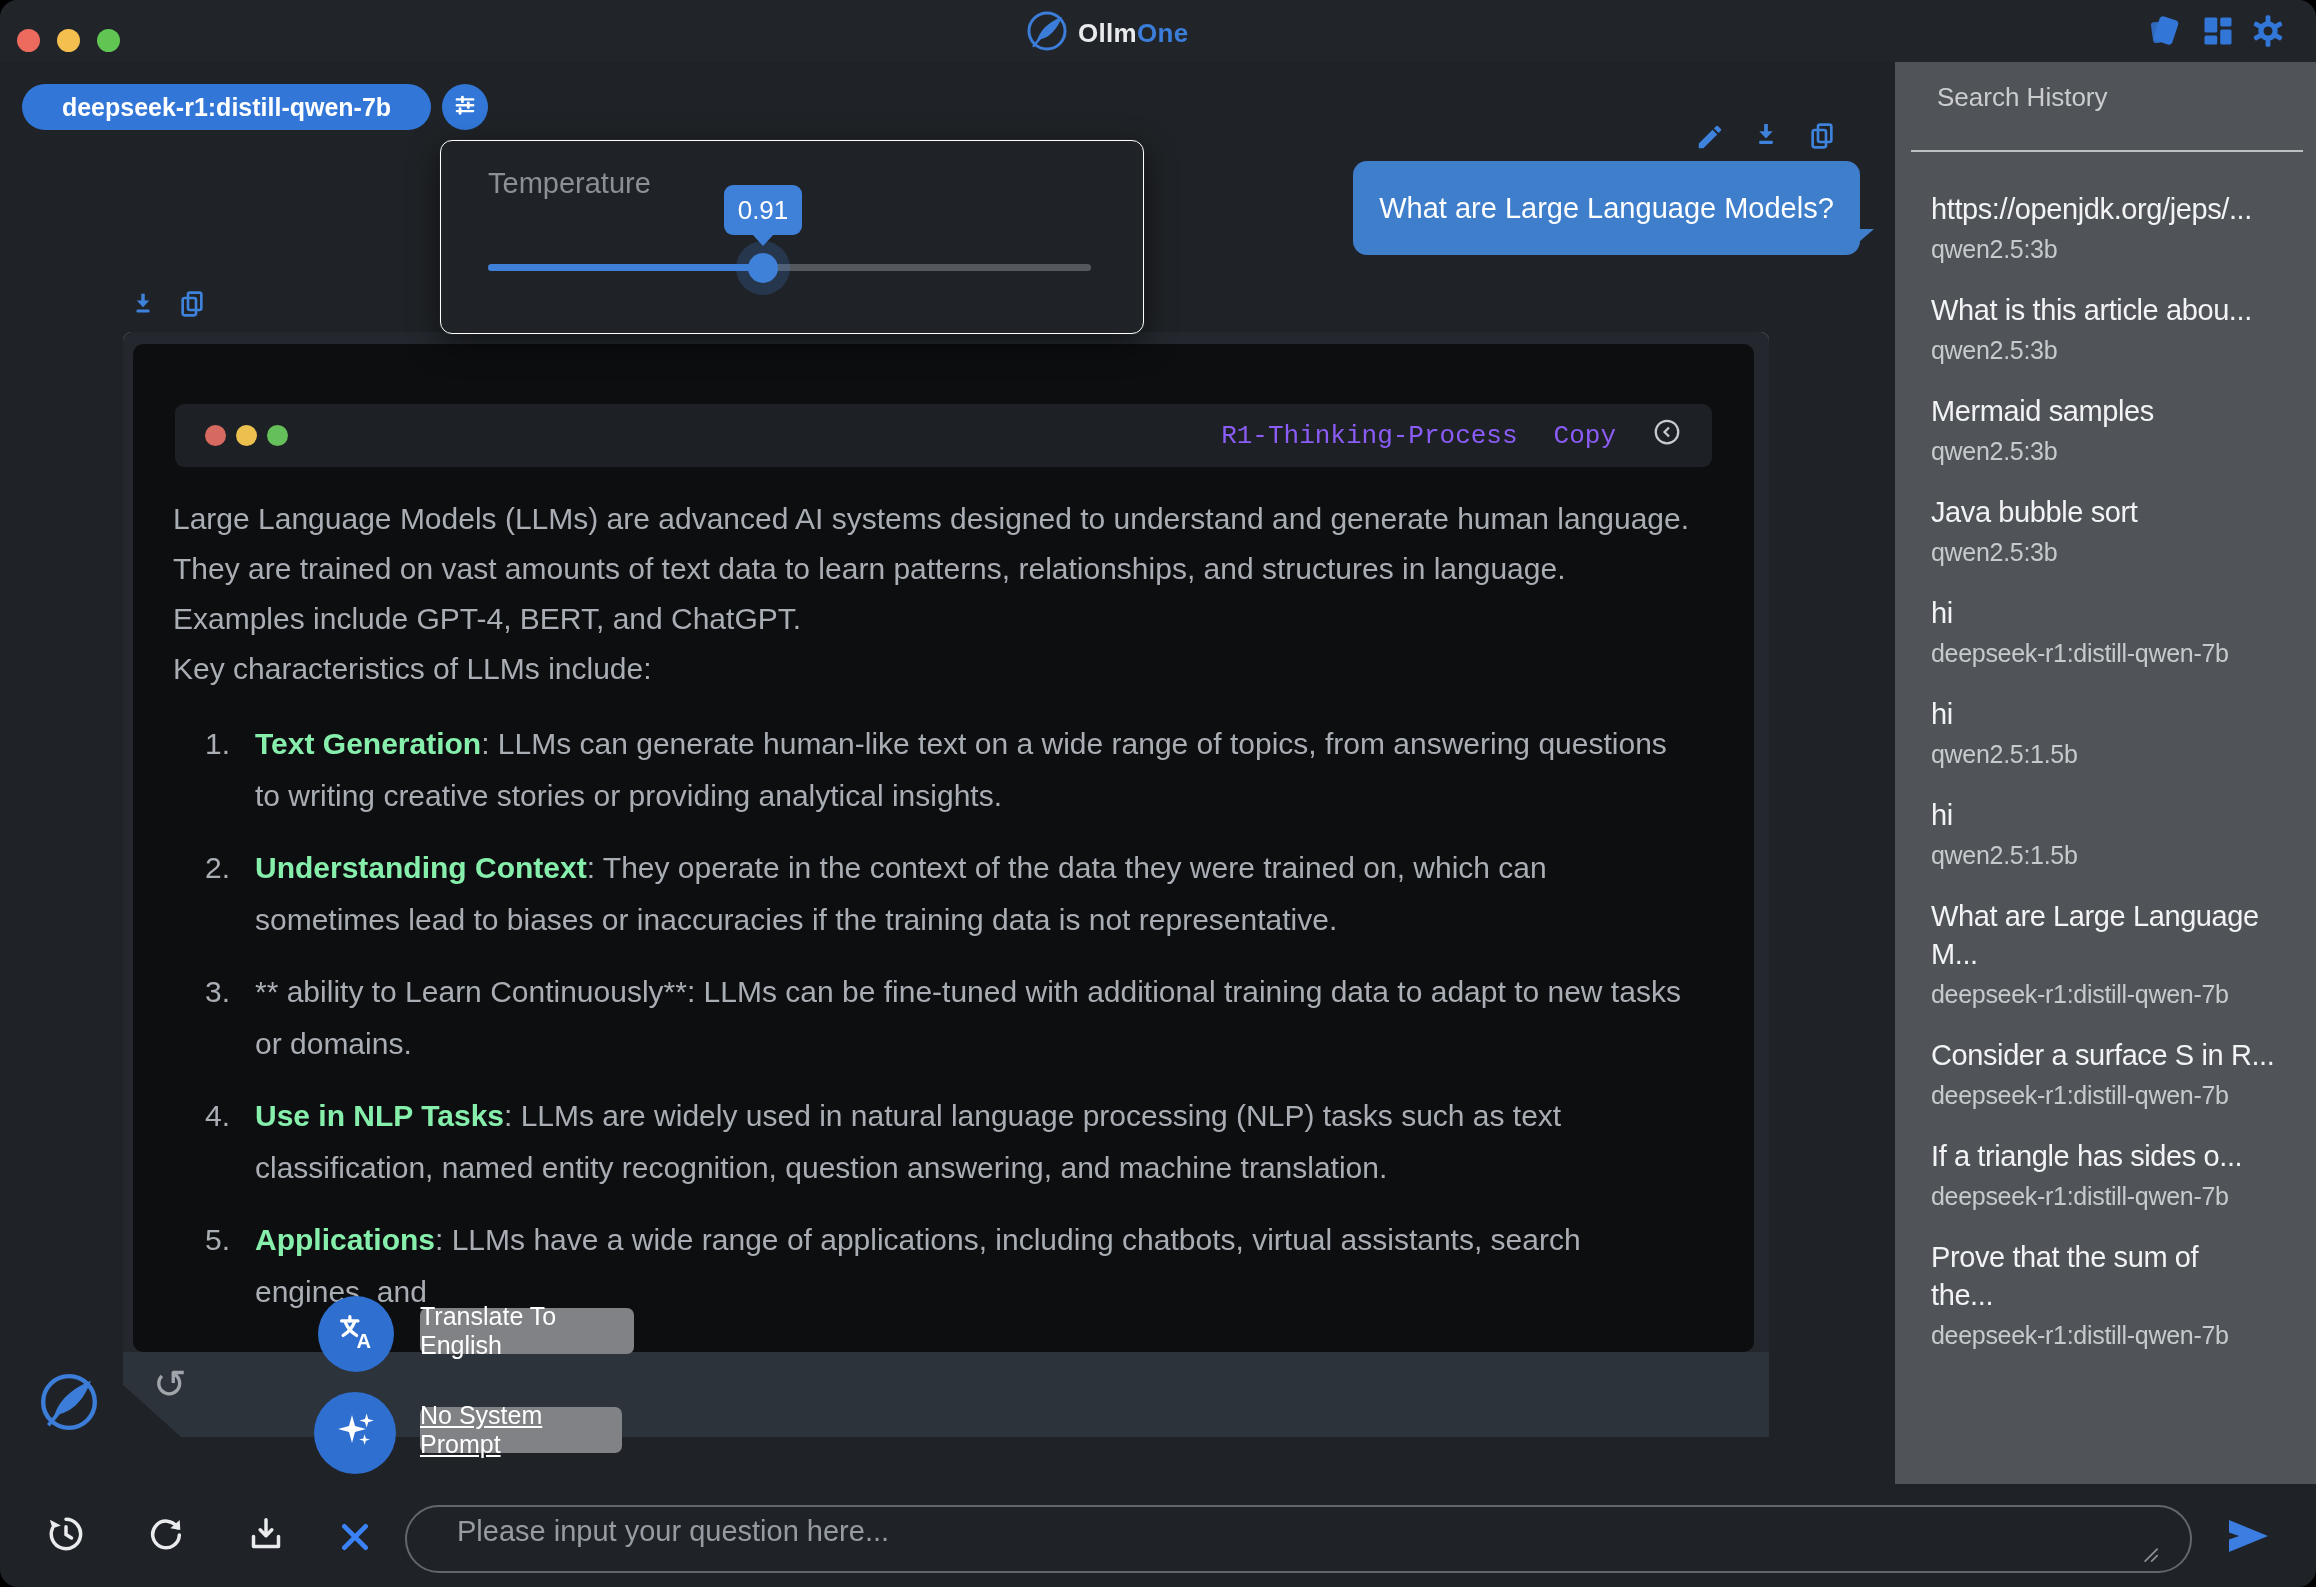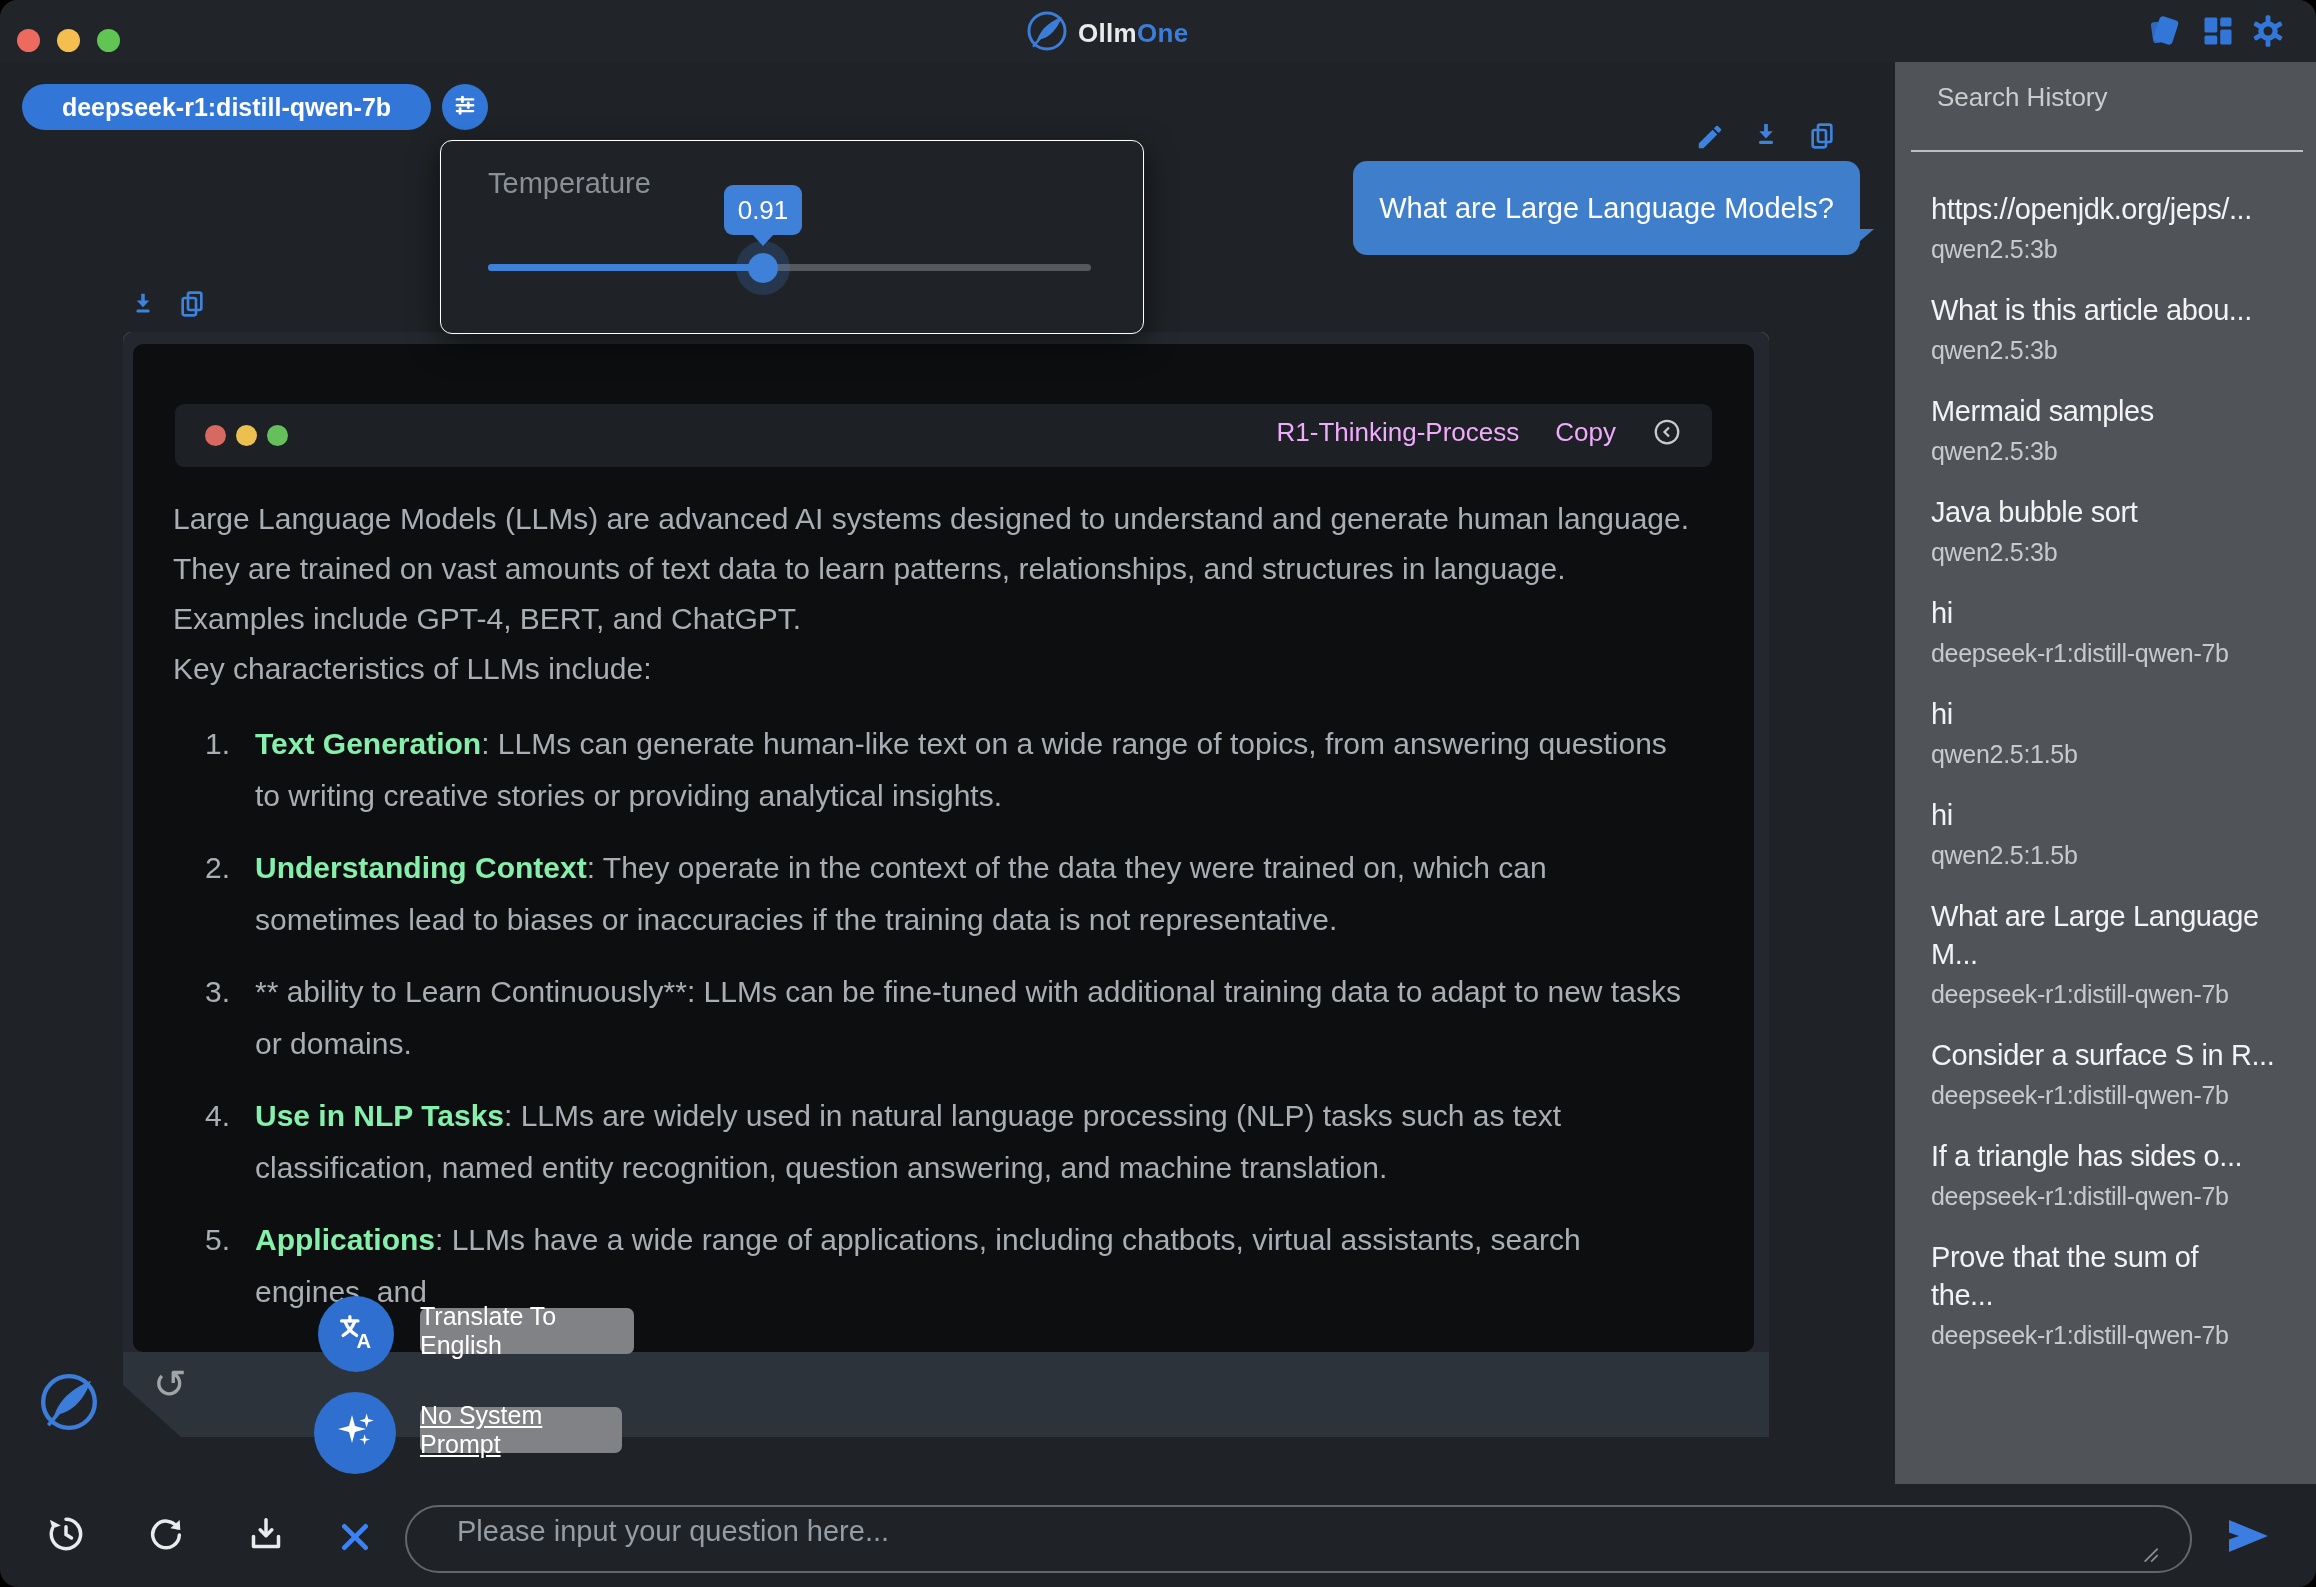--- a/index.html
+++ b/index.html
@@ -66,21 +66,21 @@
     clip-path:polygon(0 0,100% 0,100% 100%,58px 100%,0 calc(100% - 52px));}
   #resp-footer{left:0;bottom:0;width:100%;height:85px;background:#2d333a;}
   #regen-icon{left:30px;top:12px;font-size:40px;color:#a0a5aa;line-height:1;}
   #black-window{left:10px;top:12px;width:1621px;height:1008px;background:#0d0e10;border-radius:10px;overflow:hidden;}
   #win-header{left:42px;top:60px;width:1537px;height:63px;background:#1d2024;border-radius:9px;
     display:flex;align-items:center;padding:0 30px;box-sizing:border-box;}
   .win-dot{width:21px;height:21px;border-radius:50%;margin-right:10px;}
   #win-dot-red{background:#d66a60;}
   #win-dot-yellow{background:#ecc04f;}
   #win-dot-green{background:#65bf5a;}
-  #win-header-right{margin-left:auto;display:flex;gap:36px;color:#f0abfc;font-size:26px;}
+  #win-header-right{margin-left:auto;display:flex;align-items:center;gap:36px;color:#8b5cf6;font-size:26px;font-family:Liberation Mono, monospace;}
   #win-content{left:40px;top:150px;width:1517px;color:#a9aeb4;font-size:30px;}
   #win-content p{margin:0;line-height:50px;}
   #subheading{margin-top:32px;line-height:50px;}
   #resp-list{margin-top:24px;}
   .li{display:flex;margin-bottom:20px;line-height:52px;}
   .li .num{width:45px;flex:none;margin-left:32px;}
   .li .litext{flex:1;margin-left:5px;}
   .li .b{font-weight:bold;color:#86efac;}
 
   

